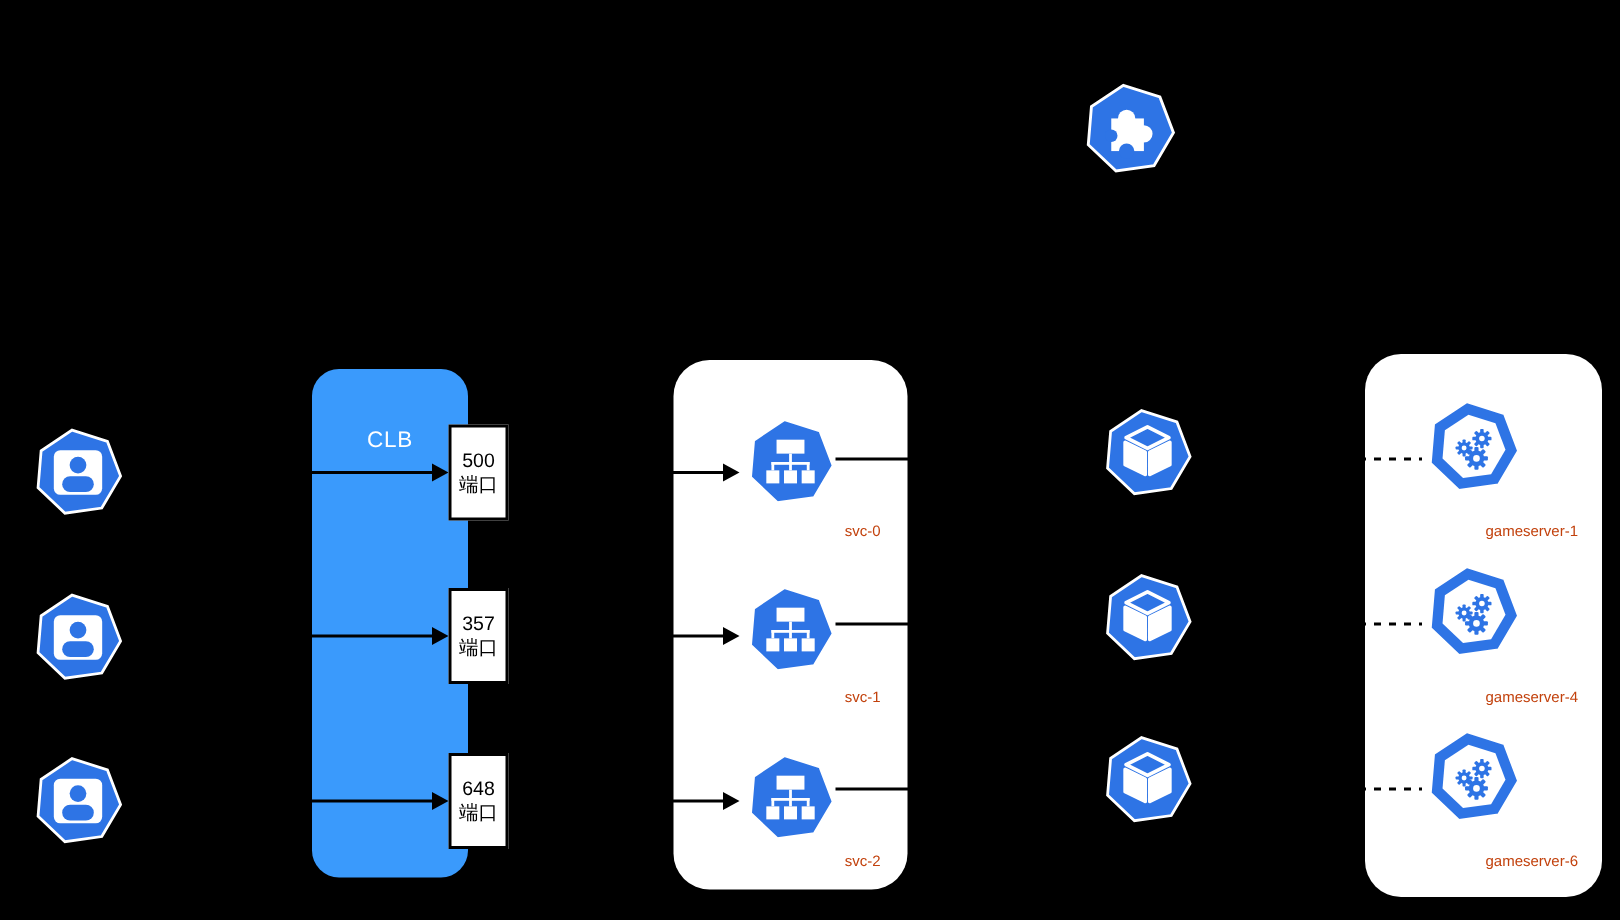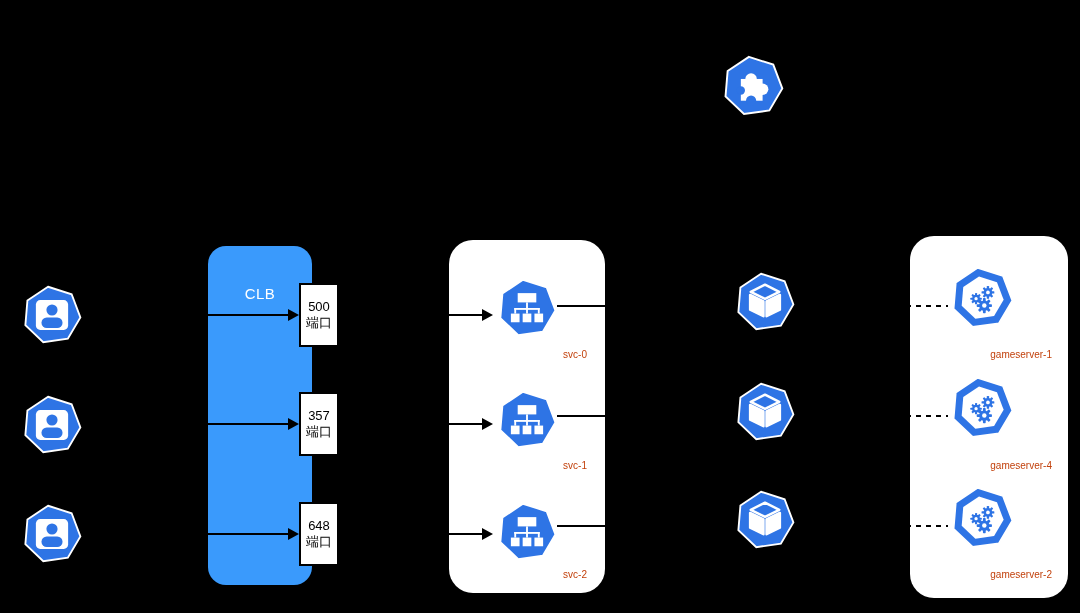--- a/index.html
+++ b/index.html
@@ -195,15 +195,15 @@
     </svg>
   <svg class="abs icon" style="left:949px;top:375px;width:66px;height:66px" viewBox="0 0 100 100">
       <use href="#gs-glyph"></use>
     </svg>
   <svg class="abs icon" style="left:949px;top:485px;width:66px;height:66px" viewBox="0 0 100 100">
       <use href="#gs-glyph"></use>
     </svg>
 
   <div class="abs lbl" style="left:912px;top:349px;width:140px">gameserver-1</div>
   <div class="abs lbl" style="left:912px;top:460px;width:140px">gameserver-4</div>
-  <div class="abs lbl" style="left:912px;top:569px;width:140px">gameserver-2</div>
+  <div class="abs lbl" style="left:912px;top:569px;width:140px">gameserver-6</div>
 
 </div>
 
 </body></html>

